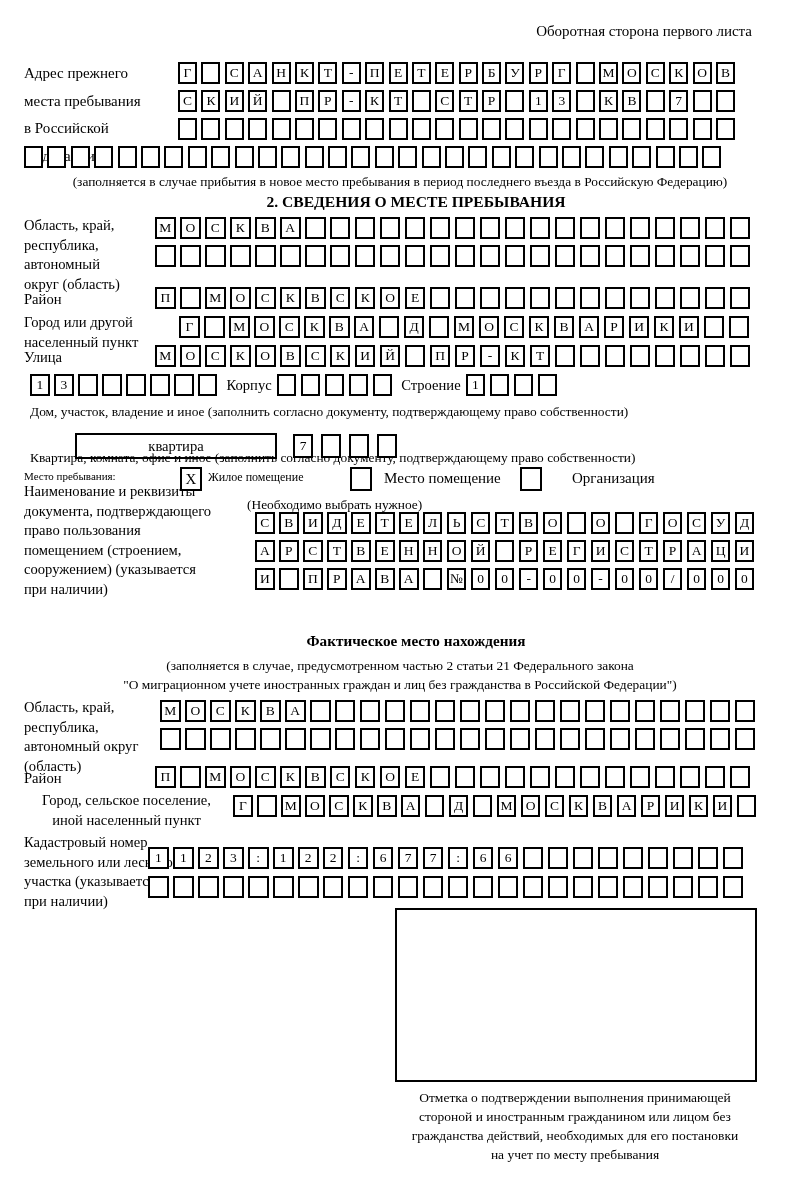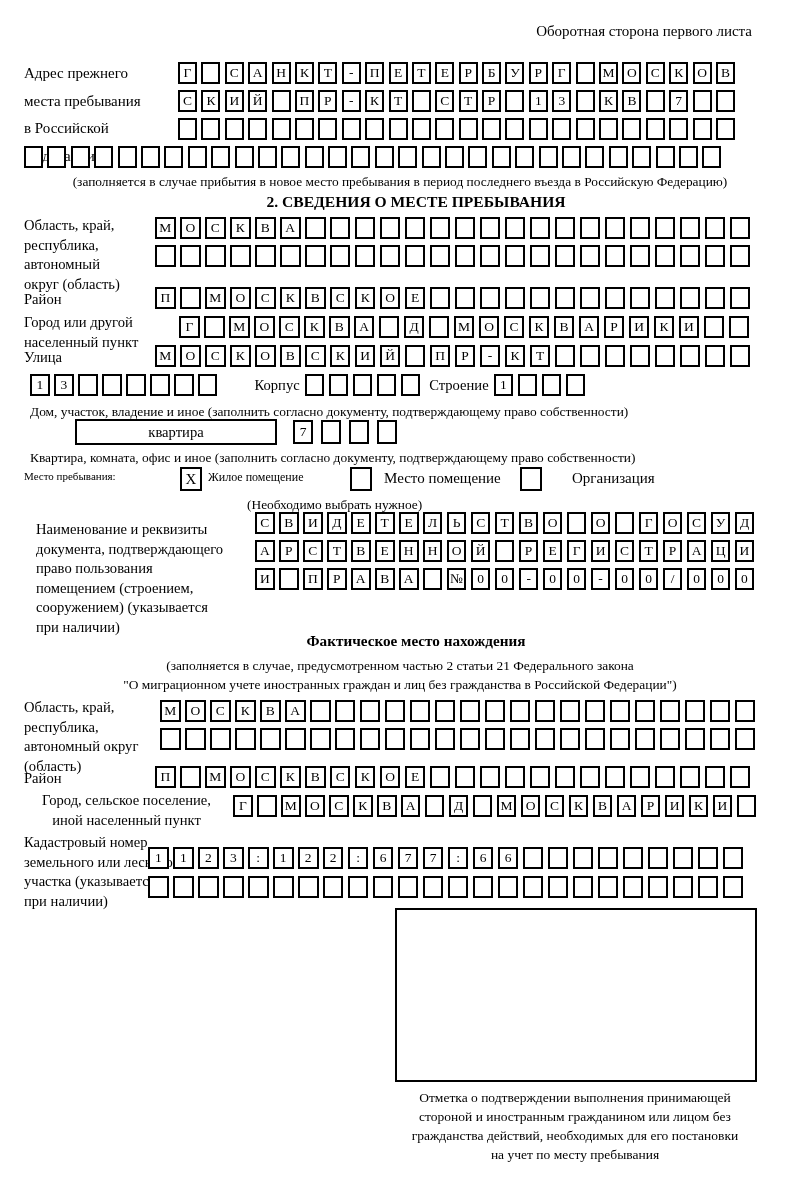--- a/index.html
+++ b/index.html
@@ -304,59 +304,59 @@
   <div class="cells g24" style="margin-right:9px;">
       <span class="cell">1</span>
       <span class="cell">3</span>
       <span class="cell"></span>
       <span class="cell"></span>
       <span class="cell"></span>
       <span class="cell"></span>
       <span class="cell"></span>
       <span class="cell"></span>
     </div>
-  <span class="inline-lbl" style="margin-right:5px;margin-left:28px;">Корпус</span>
+  <span class="inline-lbl" style="margin-right:5px;">Корпус</span>
   <div class="cells g24" style="margin-right:9px;">
       <span class="cell"></span>
       <span class="cell"></span>
       <span class="cell"></span>
       <span class="cell"></span>
       <span class="cell"></span>
     </div>
   <span class="inline-lbl" style="margin-right:5px;">Строение</span>
   <div class="cells g24">
       <span class="cell">1</span>
       <span class="cell"></span>
       <span class="cell"></span>
       <span class="cell"></span>
     </div>
 </div>
 <div class="abs cap" style="left:30px;top:403px;">Дом, участок, владение и иное (заполнить согласно документу, подтверждающему право собственности)</div>
 
-<div class="abs hrow" style="left:30px;top:419px;padding-left:45px;">
+<div class="abs hrow" style="left:30px;top:433px;padding-left:45px;">
   <div class="widebox" style="width:202px;height:26px;margin-right:16px;">квартира</div>
   <div class="cells g28">
       <span class="cell">7</span>
       <span class="cell"></span>
       <span class="cell"></span>
       <span class="cell"></span>
     </div>
 </div>
 <div class="abs cap" style="left:30px;top:449px;">Квартира, комната, офис и иное (заполнить согласно документу, подтверждающему право собственности)</div>
 
 <div class="abs" style="left:24px;top:470px;font-size:11px;">Место пребывания:</div>
 <div class="abs chk" style="left:180px;top:467px;">X</div>
 <div class="abs" style="left:208px;top:470px;font-size:12px;">Жилое помещение</div>
 <div class="abs chk" style="left:350px;top:467px;"></div>
 <div class="abs" style="left:384px;top:470px;font-size:15px;">Место помещение</div>
 <div class="abs chk" style="left:520px;top:467px;"></div>
 <div class="abs" style="left:572px;top:470px;font-size:15px;">Организация</div>
 <div class="abs cap" style="left:247px;top:496px;">(Необходимо выбрать нужное)</div>
 
-<div class="abs lbl" style="left:24px;top:520px;width:228px;margin-left:12px;">Наименование и реквизиты
+<div class="abs lbl" style="left:24px;top:482px;width:228px;">Наименование и реквизиты
 документа, подтверждающего
 право пользования
 помещением (строением,
 сооружением) (указывается
 при наличии)</div>
 <div class="abs cells g24" style="left:255px;top:512px;">
     <span class="cell">С</span>
     <span class="cell">В</span>
     <span class="cell">И</span>
     <span class="cell">Д</span>

